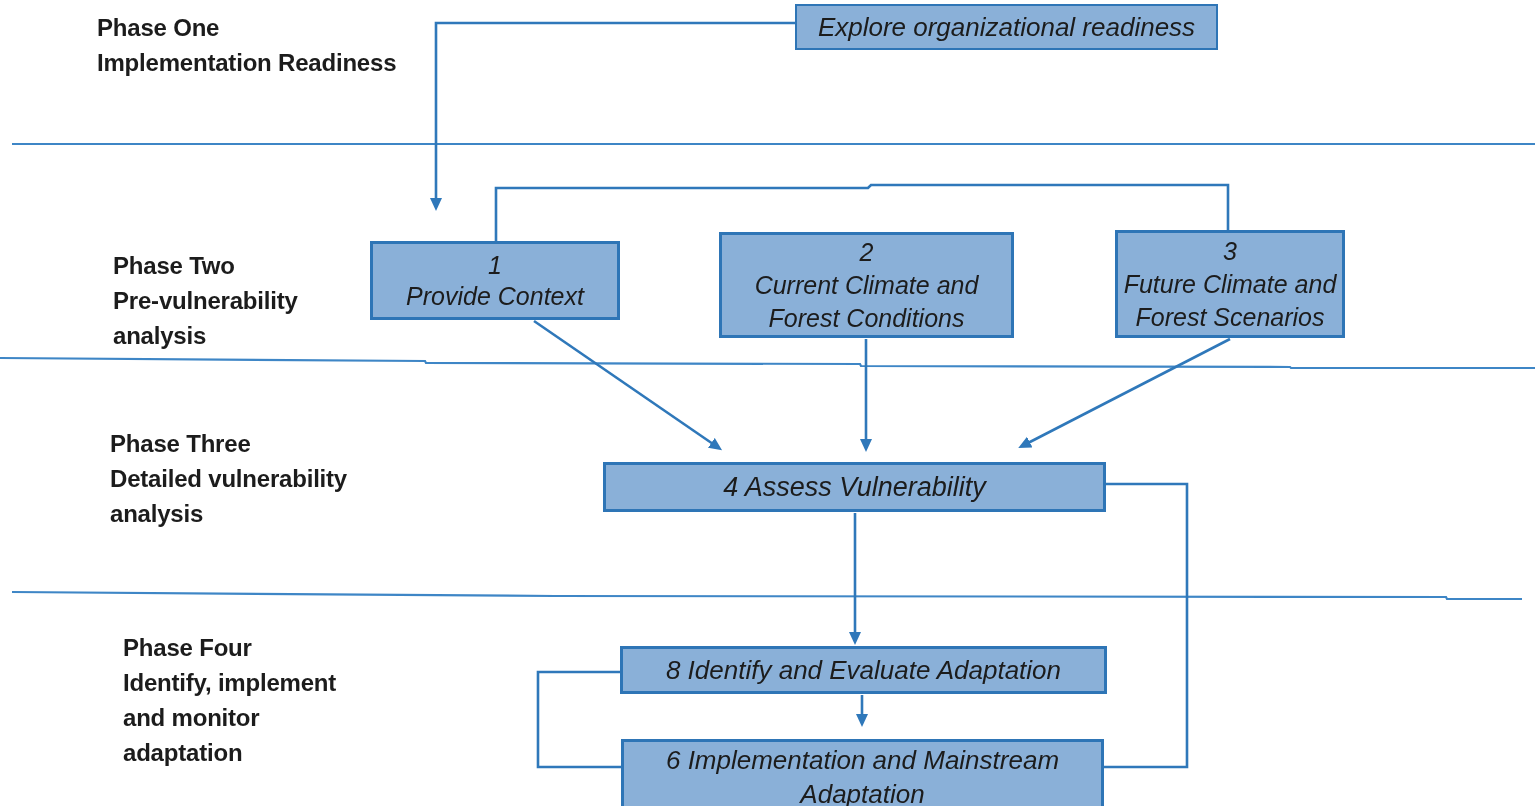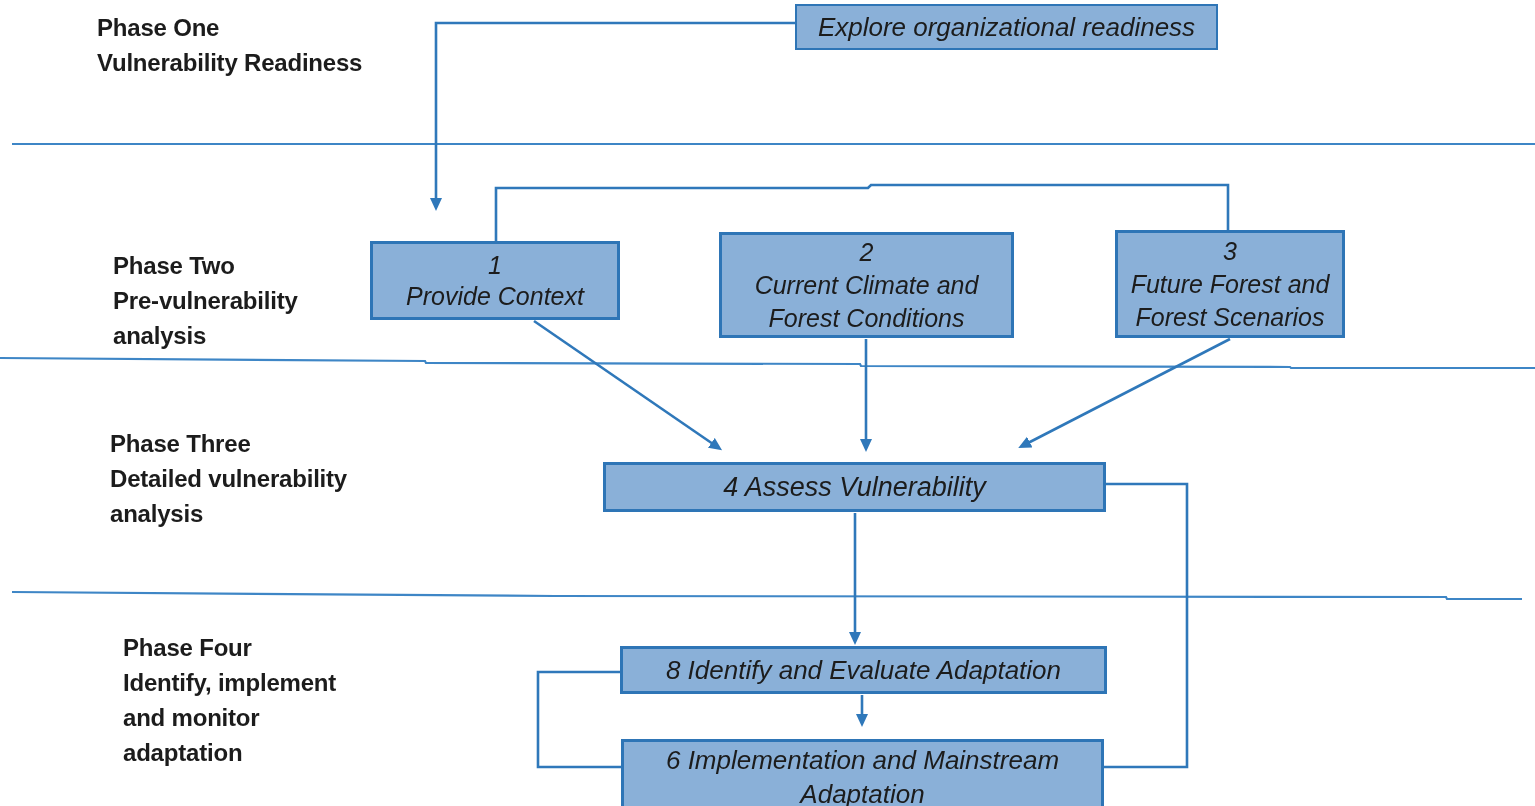--- a/index.html
+++ b/index.html
@@ -109,21 +109,21 @@
 
     <path class="wire" d="M862,695 L862,716" marker-end="url(#ah)"></path>
 
     <path class="wire" d="M1106,484 L1187,484 L1187,767 L1104,767"></path>
 
     <path class="wire" d="M620,672 L538,672 L538,767 L621,767"></path>
   </svg>
 
   <div class="phase-label p1">
     <span>Phase One</span>
-    <span>Vulnerability Readiness</span>
+    <span>Implementation Readiness</span>
   </div>
 
   <div class="phase-label p2">
     <span>Phase Two</span>
     <span>Pre-vulnerability</span>
     <span>analysis</span>
   </div>
 
   <div class="phase-label p3">
     <span>Phase Three</span>
@@ -148,21 +148,21 @@
   </div>
 
   <div class="node b2">
     <span>2</span>
     <span>Current Climate and</span>
     <span>Forest Conditions</span>
   </div>
 
   <div class="node b3">
     <span>3</span>
-    <span>Future Forest and</span>
+    <span>Future Climate and</span>
     <span>Forest Scenarios</span>
   </div>
 
   <div class="node b4">
     <span>4 Assess Vulnerability</span>
   </div>
 
   <div class="node b5">
     <span>8 Identify and Evaluate Adaptation</span>
   </div>

